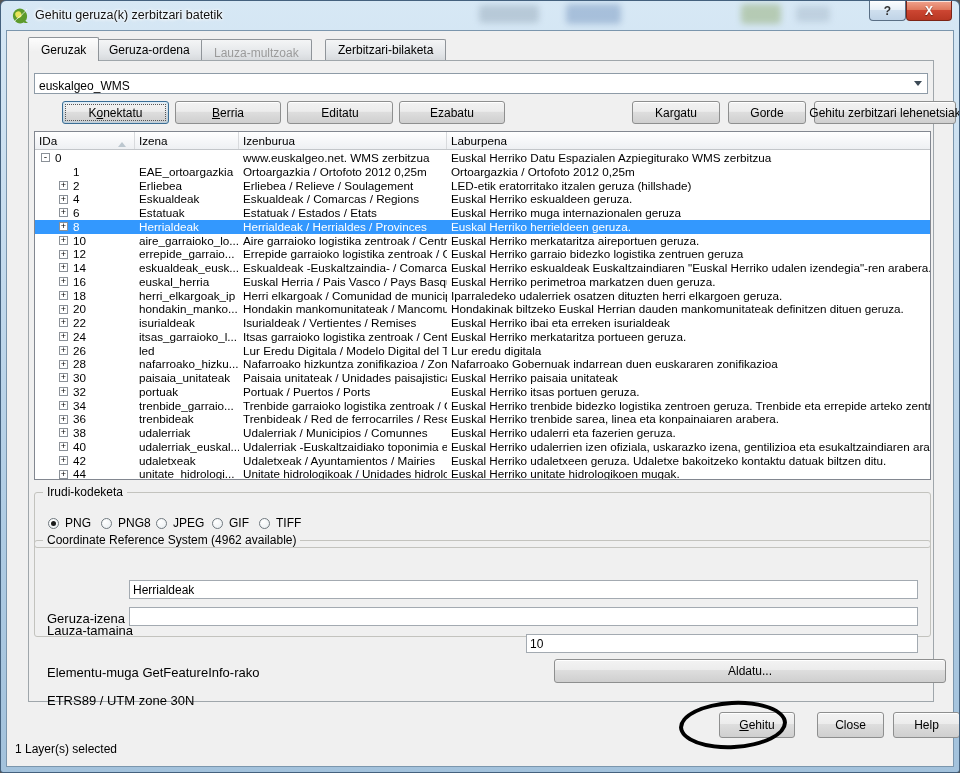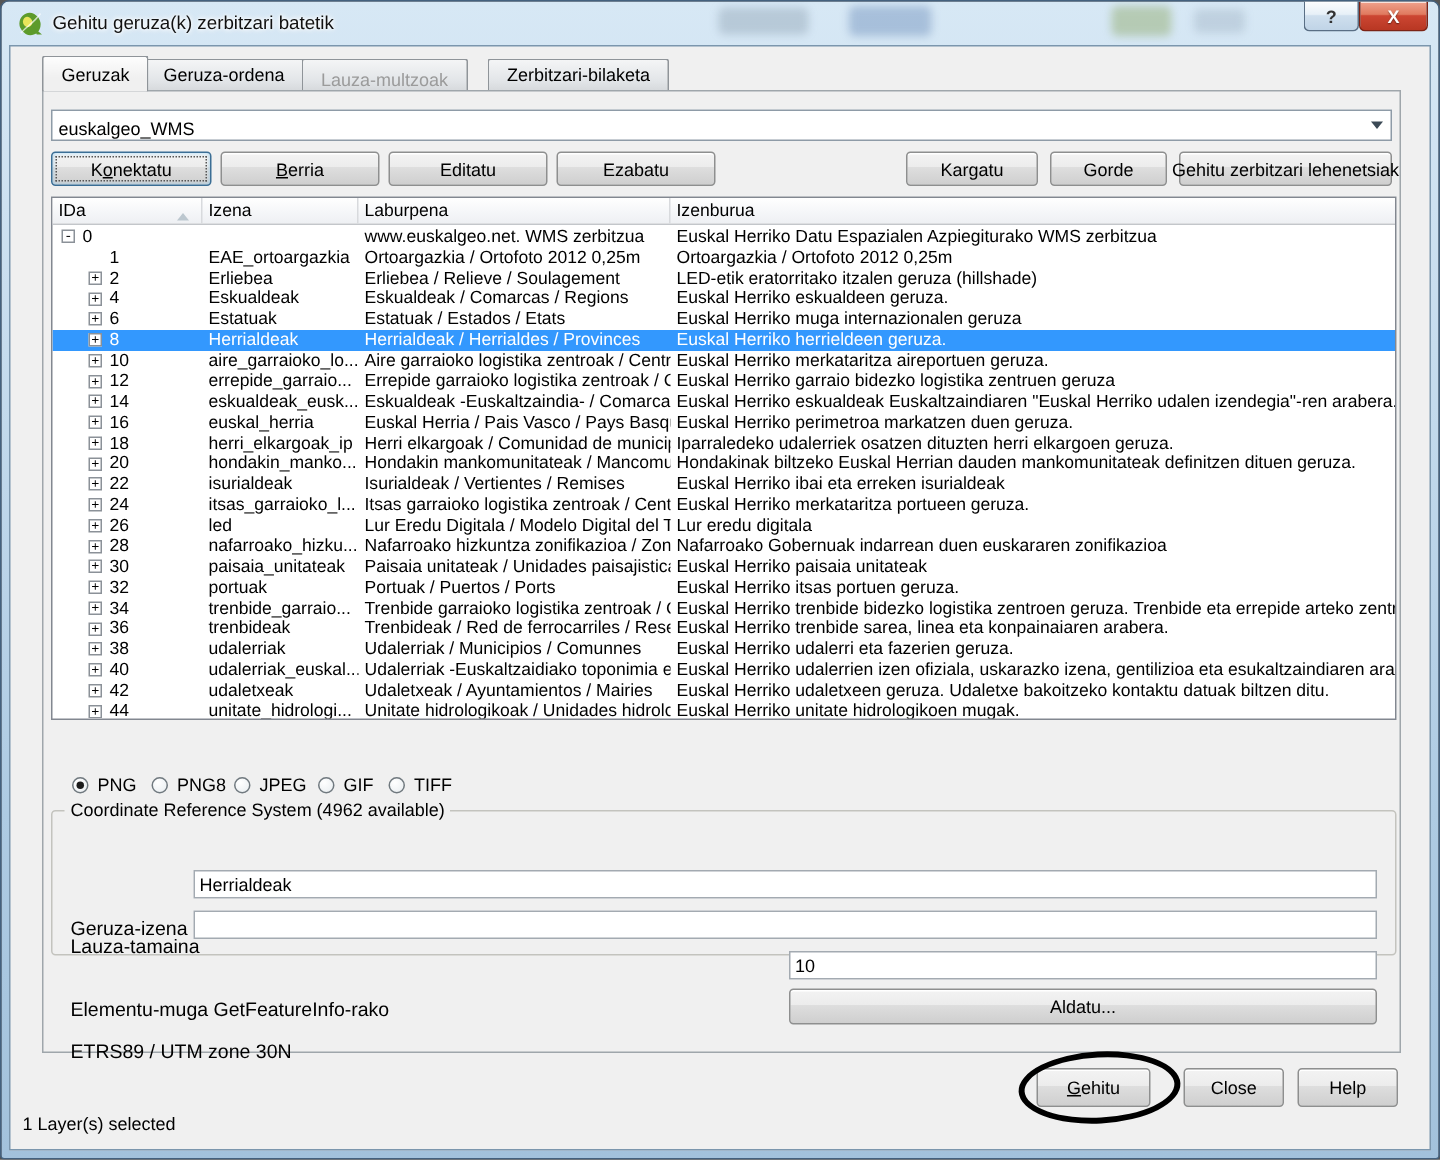--- a/index.html
+++ b/index.html
@@ -42,21 +42,21 @@
   
   .combo{ position:absolute; left:33px; top:72px; width:894px; height:21px; background:#fff;
     border:1px solid #8e9ba7; display:flex; align-items:flex-end; font-size:12px; z-index:6; }
   .combo-text{ padding-left:4px; flex:1; }
   .combo-arrow{ width:18px; height:100%; display:flex; align-items:center; justify-content:center; }
   .combo-arrow::before{ content:""; border:4px solid transparent; border-top:5px solid #3c4a56; margin-top:4px; }
   
   .btn{ position:absolute; height:23px; display:flex; align-items:center; justify-content:center;
     font-size:12px; color:#000; border:1px solid #8e8f8f; border-radius:3px; z-index:6;
     background:linear-gradient(180deg,#f3f3f3 0%,#ececec 45%,#dedede 46%,#cfcfcf 100%);
-    box-shadow:inset 0 1px 0 #fff; white-space:nowrap; cursor:default; }
+    box-shadow:inset 0 1px 0 #fff; white-space:nowrap; cursor:default;margin-left:28px; }
   .btn .mn-u{ text-decoration:underline; }
   .btn-default{ border-color:#3b6e95; outline:1px dotted #555; outline-offset:-4px;
     box-shadow:inset 0 0 3px #9ecdeb, inset 0 1px 0 #fff; }
   
   .table{ position:absolute; left:33px; top:130px; width:897px; height:349px; background:#fff;
     border:1px solid #828790; overflow:hidden; z-index:6; font-size:11.7px; }
   .thead{ display:grid; grid-template-columns:100px 104px 208px 1fr; height:18px;
     background:linear-gradient(180deg,#fff,#f6f7f9 50%,#eef0f3); border-bottom:1px solid #c3c6ca; }
   .th{ position:relative; padding:1px 0 0 4px; border-right:1px solid #d8dadd; overflow:hidden;
     white-space:nowrap; line-height:16px; }
@@ -167,23 +167,23 @@
 
   <div class="table">
     <div class="thead">
       <div class="th">
         <span>IDa</span>
         <span class="sort-tri"></span>
       </div>
       <div class="th">
         <span>Izena</span></div>
       <div class="th">
+        <span>Izenburua</span></div>
+      <div class="th">
         <span>Laburpena</span></div>
-      <div class="th">
-        <span>Izenburua</span></div>
     </div>
     <div class="tbody">
 
     <div class="trow">
           <div class="cell c-id">
             <span class="expander exp-minus"></span>
             <span class="rid">0</span>
           </div>
           <div class="cell"></div>
           <div class="cell">www.euskalgeo.net. WMS zerbitzua</div>
@@ -392,20 +392,23 @@
             <span class="expander exp-plus"></span>
             <span class="rid">44</span>
           </div>
           <div class="cell">unitate_hidrologi...</div>
           <div class="cell">Unitate hidrologikoak / Unidades hidrolo...</div>
           <div class="cell">Euskal Herriko unitate hidrologikoen mugak.</div>
         </div>
       </div>
   </div>
 
+  <div class="groupbox gb-encoding">
+    <span class="gb-title">Irudi-kodeketa</span>
+  </div>
   <div class="radio" style="left:47px;">
     <span class="rdot checked"></span>
     <span>PNG</span>
     </div>
   <div class="radio" style="left:100px;">
     <span class="rdot"></span>
     <span>PNG8</span>
     </div>
   <div class="radio" style="left:155px;">
     <span class="rdot"></span>

